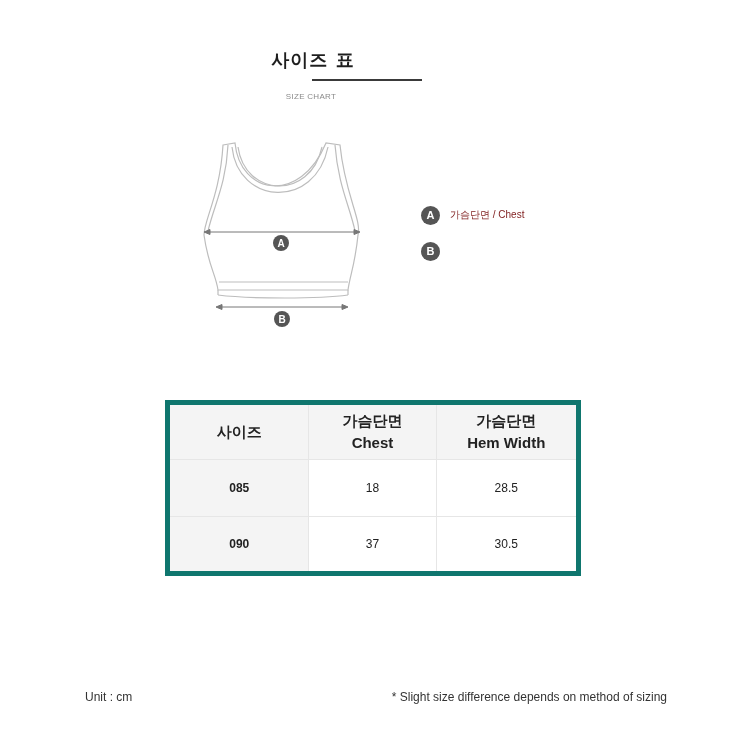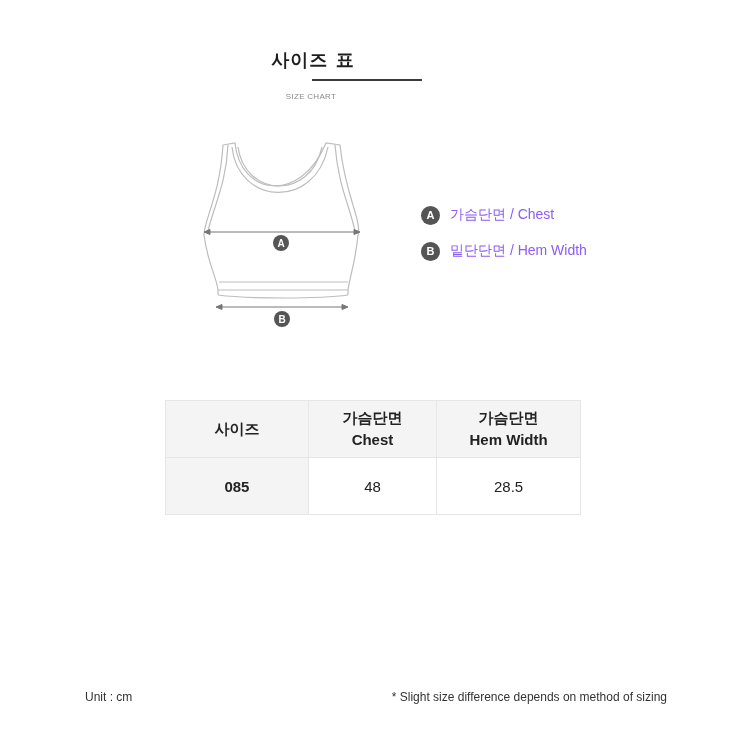--- a/index.html
+++ b/index.html
@@ -8,26 +8,26 @@
 
     .title { position: absolute; left: 0; top: 48px; width: 626px; text-align: center; font-size: 18px; font-weight: bold; color: #1e1e1e; letter-spacing: 1px; }
     .title-rule { position: absolute; left: 312px; top: 79px; width: 110px; height: 2px; background: #3a3a3a; }
     .subtitle { position: absolute; left: 0; top: 92px; width: 622px; text-align: center; font-family: "Liberation Sans", sans-serif; font-size: 8px; color: #8a8a8a; letter-spacing: 0.3px; }
 
     .illustration { position: absolute; left: 190px; top: 135px; width: 190px; height: 200px; }
 
     .legend { position: absolute; left: 421px; top: 203px; }
     .legend-row { display: flex; align-items: center; height: 24px; margin-bottom: 12px; }
     .badge { width: 19px; height: 19px; border-radius: 50%; background: #555555; color: #fff; font-family: "Liberation Sans", sans-serif; font-weight: bold; font-size: 11px; display: flex; align-items: center; justify-content: center; margin-right: 10px; }
-    .legend-label { font-family: "Liberation Sans", sans-serif; font-size: 14px; color: #8b5cf6; }
+    .legend-label { font-family: "Liberation Sans", sans-serif; font-size: 10px; color: #7f1d1d; }
 
-    table.size-table { position: absolute; left: 165px; top: 400px; width: 416px; border-collapse: collapse; border: 1px solid #0f766e; }
+    table.size-table { position: absolute; left: 165px; top: 400px; width: 416px; border-collapse: collapse; border: 5px solid #0f766e; }
     .size-table th, .size-table td { border: 1px solid #e6e6e6; text-align: center; font-family: "Liberation Sans", sans-serif; color: #222; }
     .size-table th { background: #f4f4f4; height: 57px; font-size: 15px; font-weight: bold; line-height: 22px; }
-    .size-table td { height: 57px; font-size: 15px; }
+    .size-table td { height: 57px; font-size: 12px; }
     .size-table td.size-cell { background: #f4f4f4; font-weight: bold; }
     .col1 { width: 138px; }
     .col2 { width: 124px; }
     .col3 { width: 139px; }
 
     .unit { position: absolute; left: 85px; top: 690px; font-family: "Liberation Sans", sans-serif; font-size: 12px; color: #333; text-align: center; }
     .note { position: absolute; right: 83px; top: 690px; font-family: "Liberation Sans", sans-serif; font-size: 12px; color: #333; margin-left: 29px; }
   </style>
 </head>
 <body>
@@ -72,35 +72,39 @@
   </svg>
 </div>
 
 <div class="legend">
   <div class="legend-row">
     <span class="badge">A</span>
     <span class="legend-label">가슴단면 / Chest</span>
   </div>
   <div class="legend-row">
     <span class="badge">B</span>
-    <span class="legend-label">밑단단면 / Hem Width</span>
   </div>
 </div>
 
 <table class="size-table">
   <thead>
     <tr>
       <th class="col1"><span>사이즈</span></th>
       <th class="col2"><span>가슴단면</span><br><span>Chest</span></th>
       <th class="col3"><span>가슴단면</span><br><span>Hem Width</span></th>
     </tr>
   </thead>
   <tbody>
     <tr>
       <td class="size-cell">085</td>
-      <td>48</td>
+      <td>18</td>
       <td>28.5</td>
+    </tr>
+    <tr>
+      <td class="size-cell">090</td>
+      <td>37</td>
+      <td>30.5</td>
     </tr>
   </tbody>
 </table>
 
 <div class="unit">Unit : cm</div>
 <div class="note">* Slight size difference depends on method of sizing</div>
 
 </body></html>

